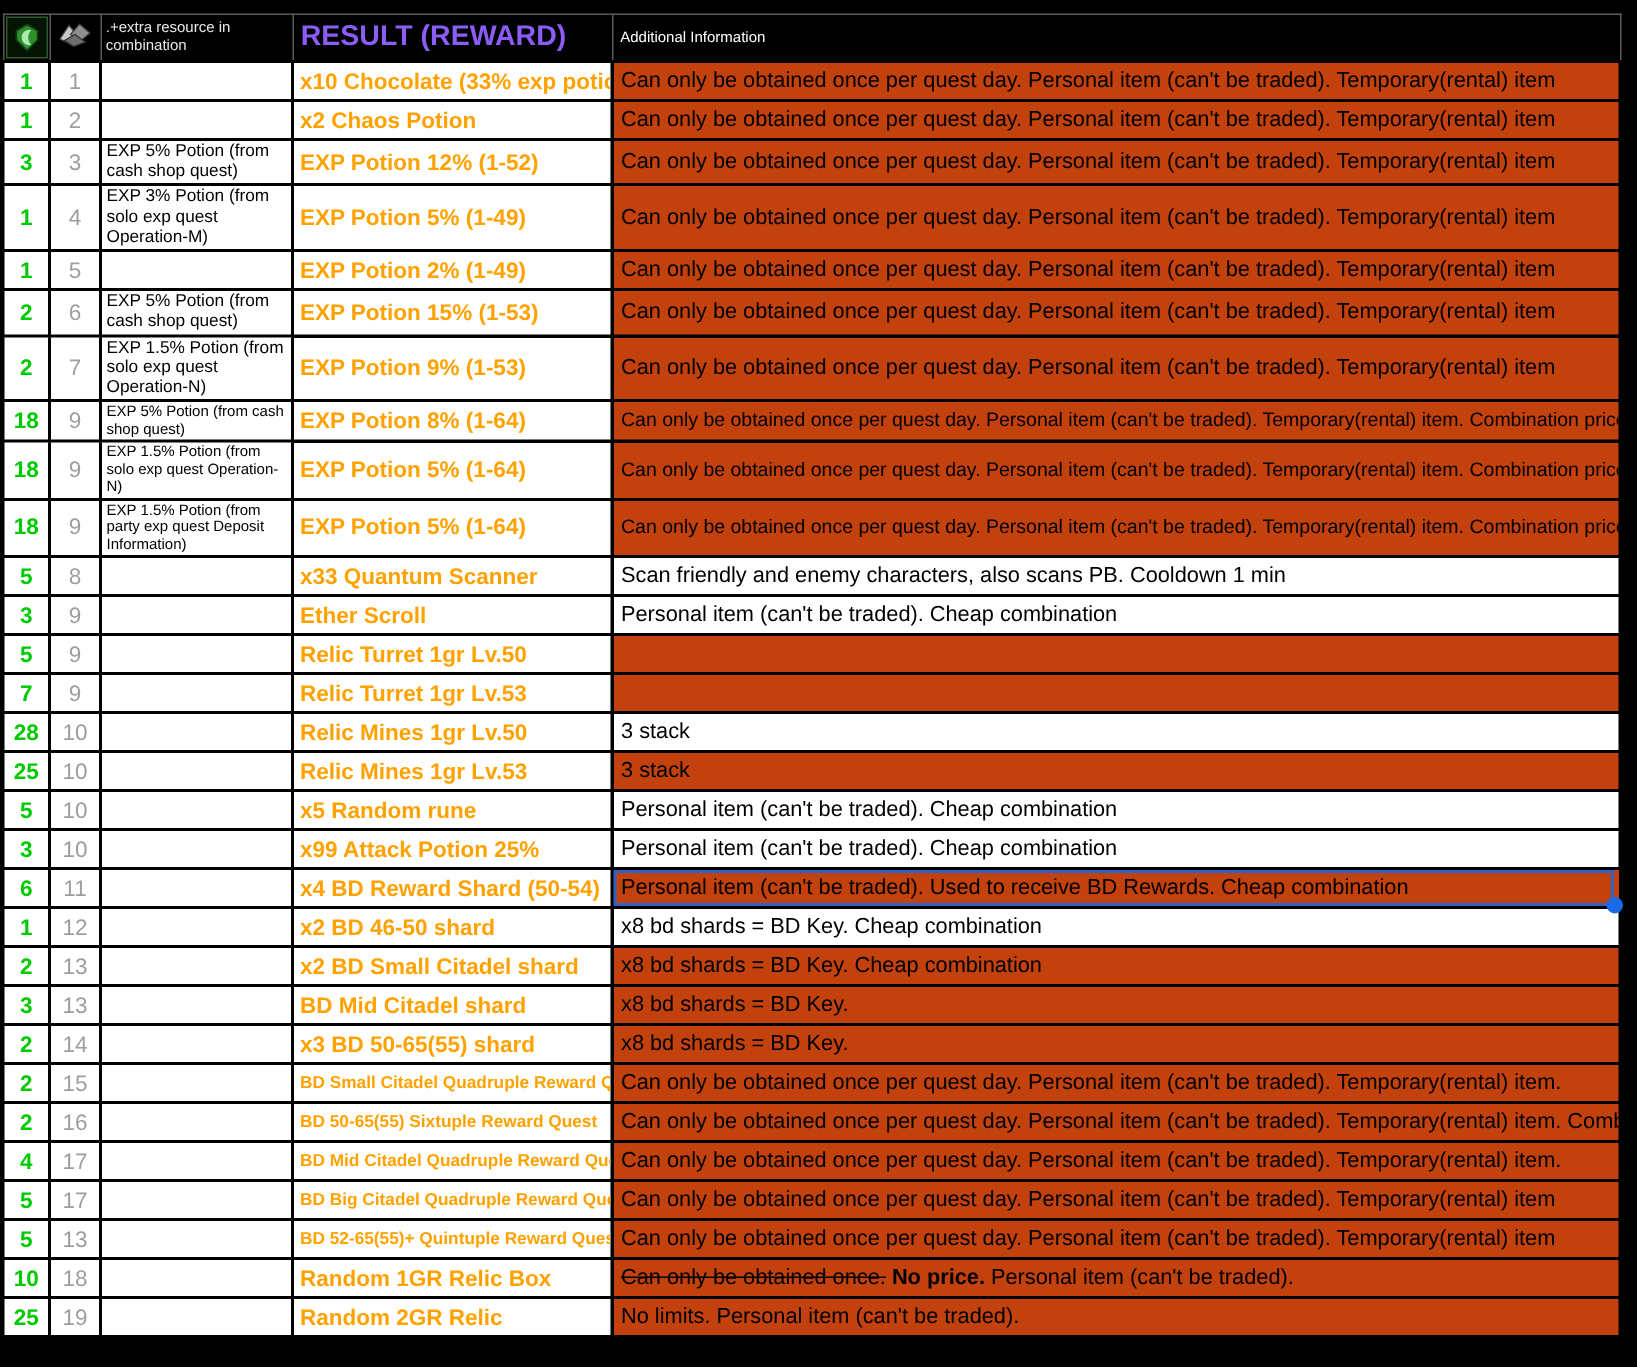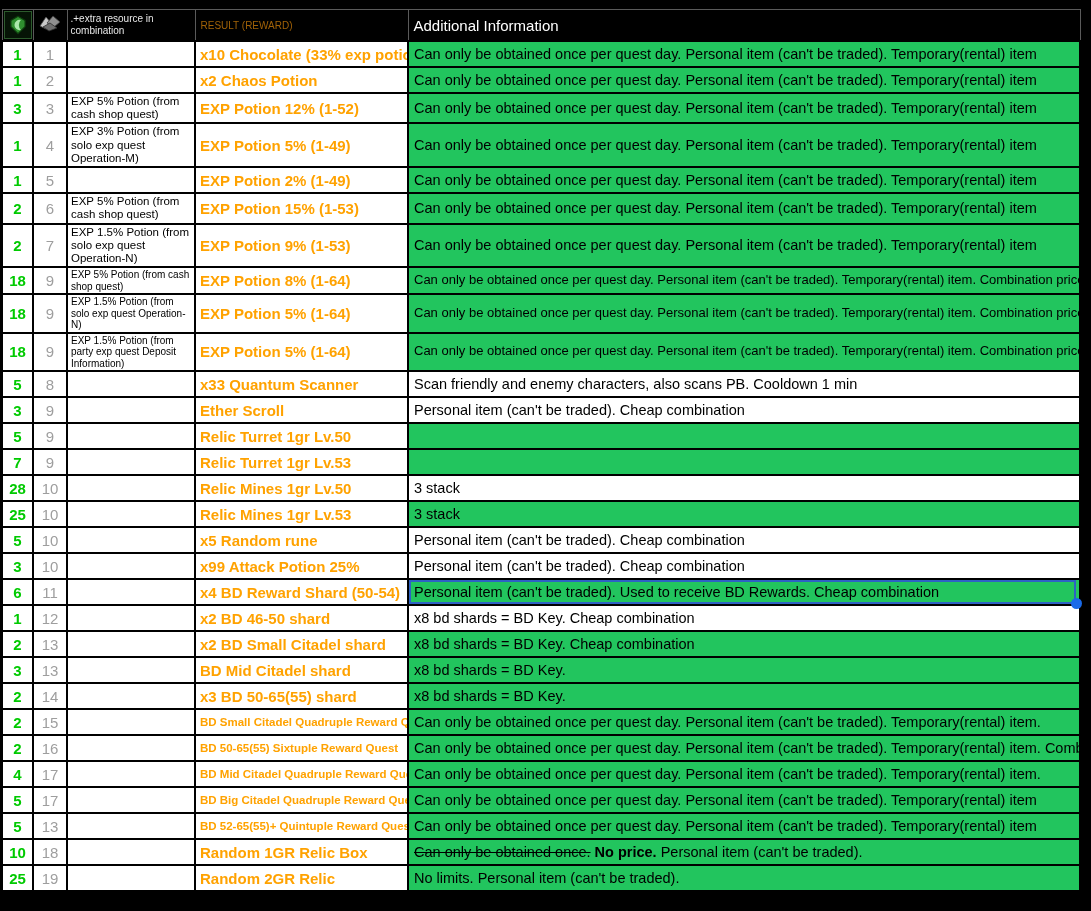--- a/index.html
+++ b/index.html
@@ -16,36 +16,36 @@
     background:#000;color:#fff;font-weight:normal;text-align:left;
     height:26px;border:1px solid #5a5a5a;padding:0 3px;
   }
   th.h-qty{padding:1px;}
   th.h-tier{text-align:center;}
   .icon-tile{
     width:26px;height:26px;background:#061406;border:1px solid #2c5a2c;
     display:flex;align-items:center;justify-content:center;margin:0 auto;
   }
   th.h-extra{font-size:10px;line-height:1.25;color:#e8e8e8;}
-  th.h-result{font-size:10px;font-weight:normal;color:#a16207;padding-left:5px;}
-  th.h-info{font-size:15px;color:#fff;padding-left:5px;}
+  th.h-result{font-size:19px;font-weight:bold;color:#8b5cf6;padding-left:5px;}
+  th.h-info{font-size:10px;color:#fff;padding-left:5px;}
 
   td{background:#fff;height:22px;}
   .c-qty{color:#00ca00;font-weight:bold;text-align:center;font-size:15px;}
   .c-tier{color:#9e9e9e;text-align:center;font-size:15px;}
   .c-extra{font-size:11.5px;line-height:1.15;padding:1px 3px;color:#000;}
   tr.extra-sm .c-extra{font-size:10px;}
   .c-result{
     color:#ffa200;font-weight:bold;font-size:15px;padding:1px 4px;
     white-space:nowrap;overflow:hidden;
   }
   tr.result-sm .c-result{font-size:11.5px;}
   tr.result-wrap .c-result{white-space:normal;line-height:1.08;}
   .c-info{
-    font-size:14.5px;color:#000;padding:1px 5px;background:#22c55e;
+    font-size:14.5px;color:#000;padding:1px 5px;background:#c2410c;
     white-space:nowrap;overflow:hidden;line-height:1.15;
   }
   tr.info-white .c-info{background:#fff;margin-left:22px;}
   tr.info-sm .c-info{font-size:13px;}
   .strike{text-decoration:line-through;text-align:right;}
   .bold{font-weight:bold;}
 
   td.selected{position:relative;overflow:visible;}
   .sel-frame{
     position:absolute;left:0;top:0;right:3px;bottom:0;

